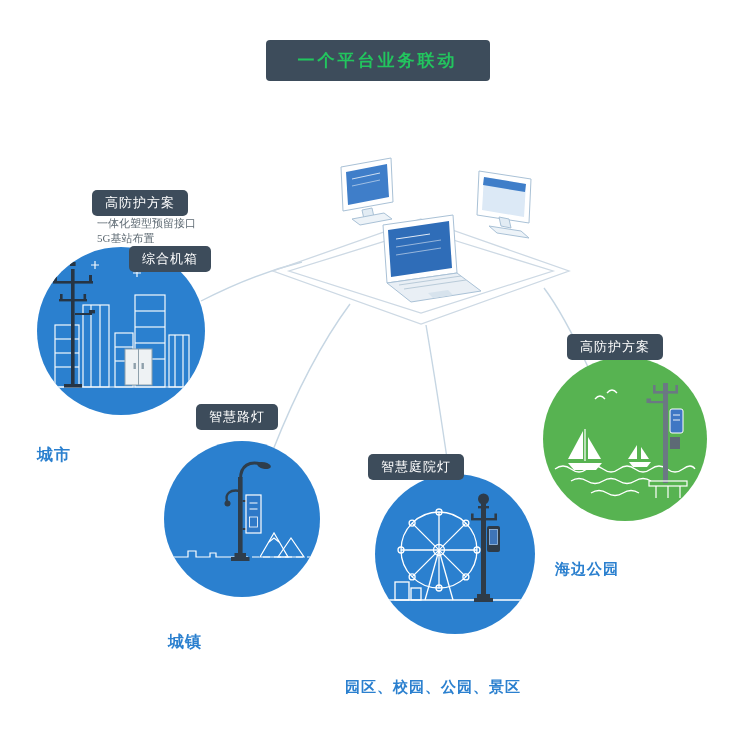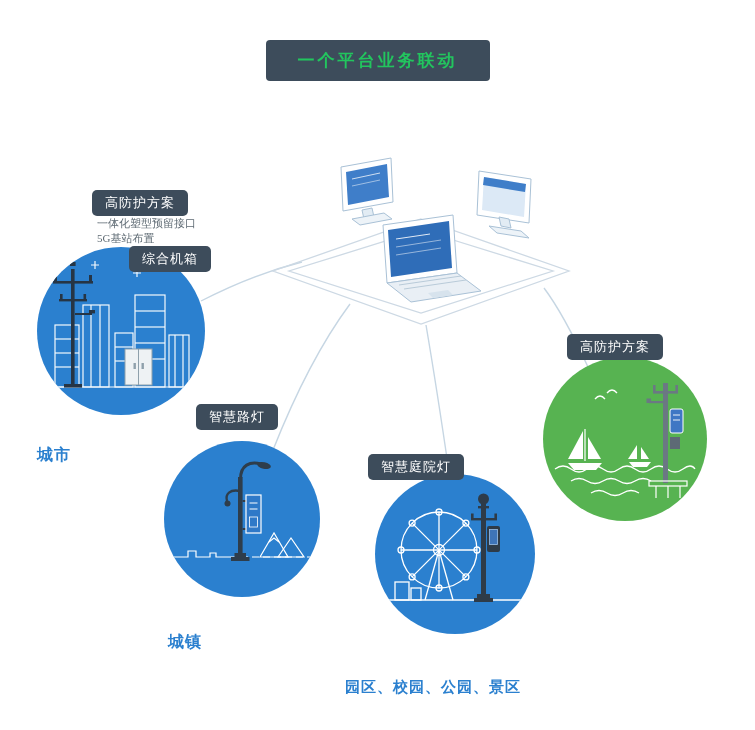--- a/index.html
+++ b/index.html
@@ -226,14 +226,15 @@
         <line x1="130" y1="58" x2="137" y2="58" stroke="#ffffff" stroke-width="0.9"></line>
         <line x1="130" y1="63" x2="137" y2="63" stroke="#ffffff" stroke-width="0.9"></line>
         <rect x="127" y="80" width="10" height="12" fill="#5d6a75"></rect>
         <rect x="106" y="124" width="38" height="5" fill="none" stroke="#ffffff" stroke-width="1.2"></rect>
         <line x1="113" y1="129" x2="113" y2="141" stroke="#ffffff" stroke-width="1.2"></line>
         <line x1="125" y1="129" x2="125" y2="141" stroke="#ffffff" stroke-width="1.2"></line>
         <line x1="137" y1="129" x2="137" y2="141" stroke="#ffffff" stroke-width="1.2"></line>
       </g>
     </svg>
   </div>
+  <div class="caption" style="left:555px;top:532px;width:140px;font-size:15px">海边公园</div>
 
 </div>
 
 </body></html>

